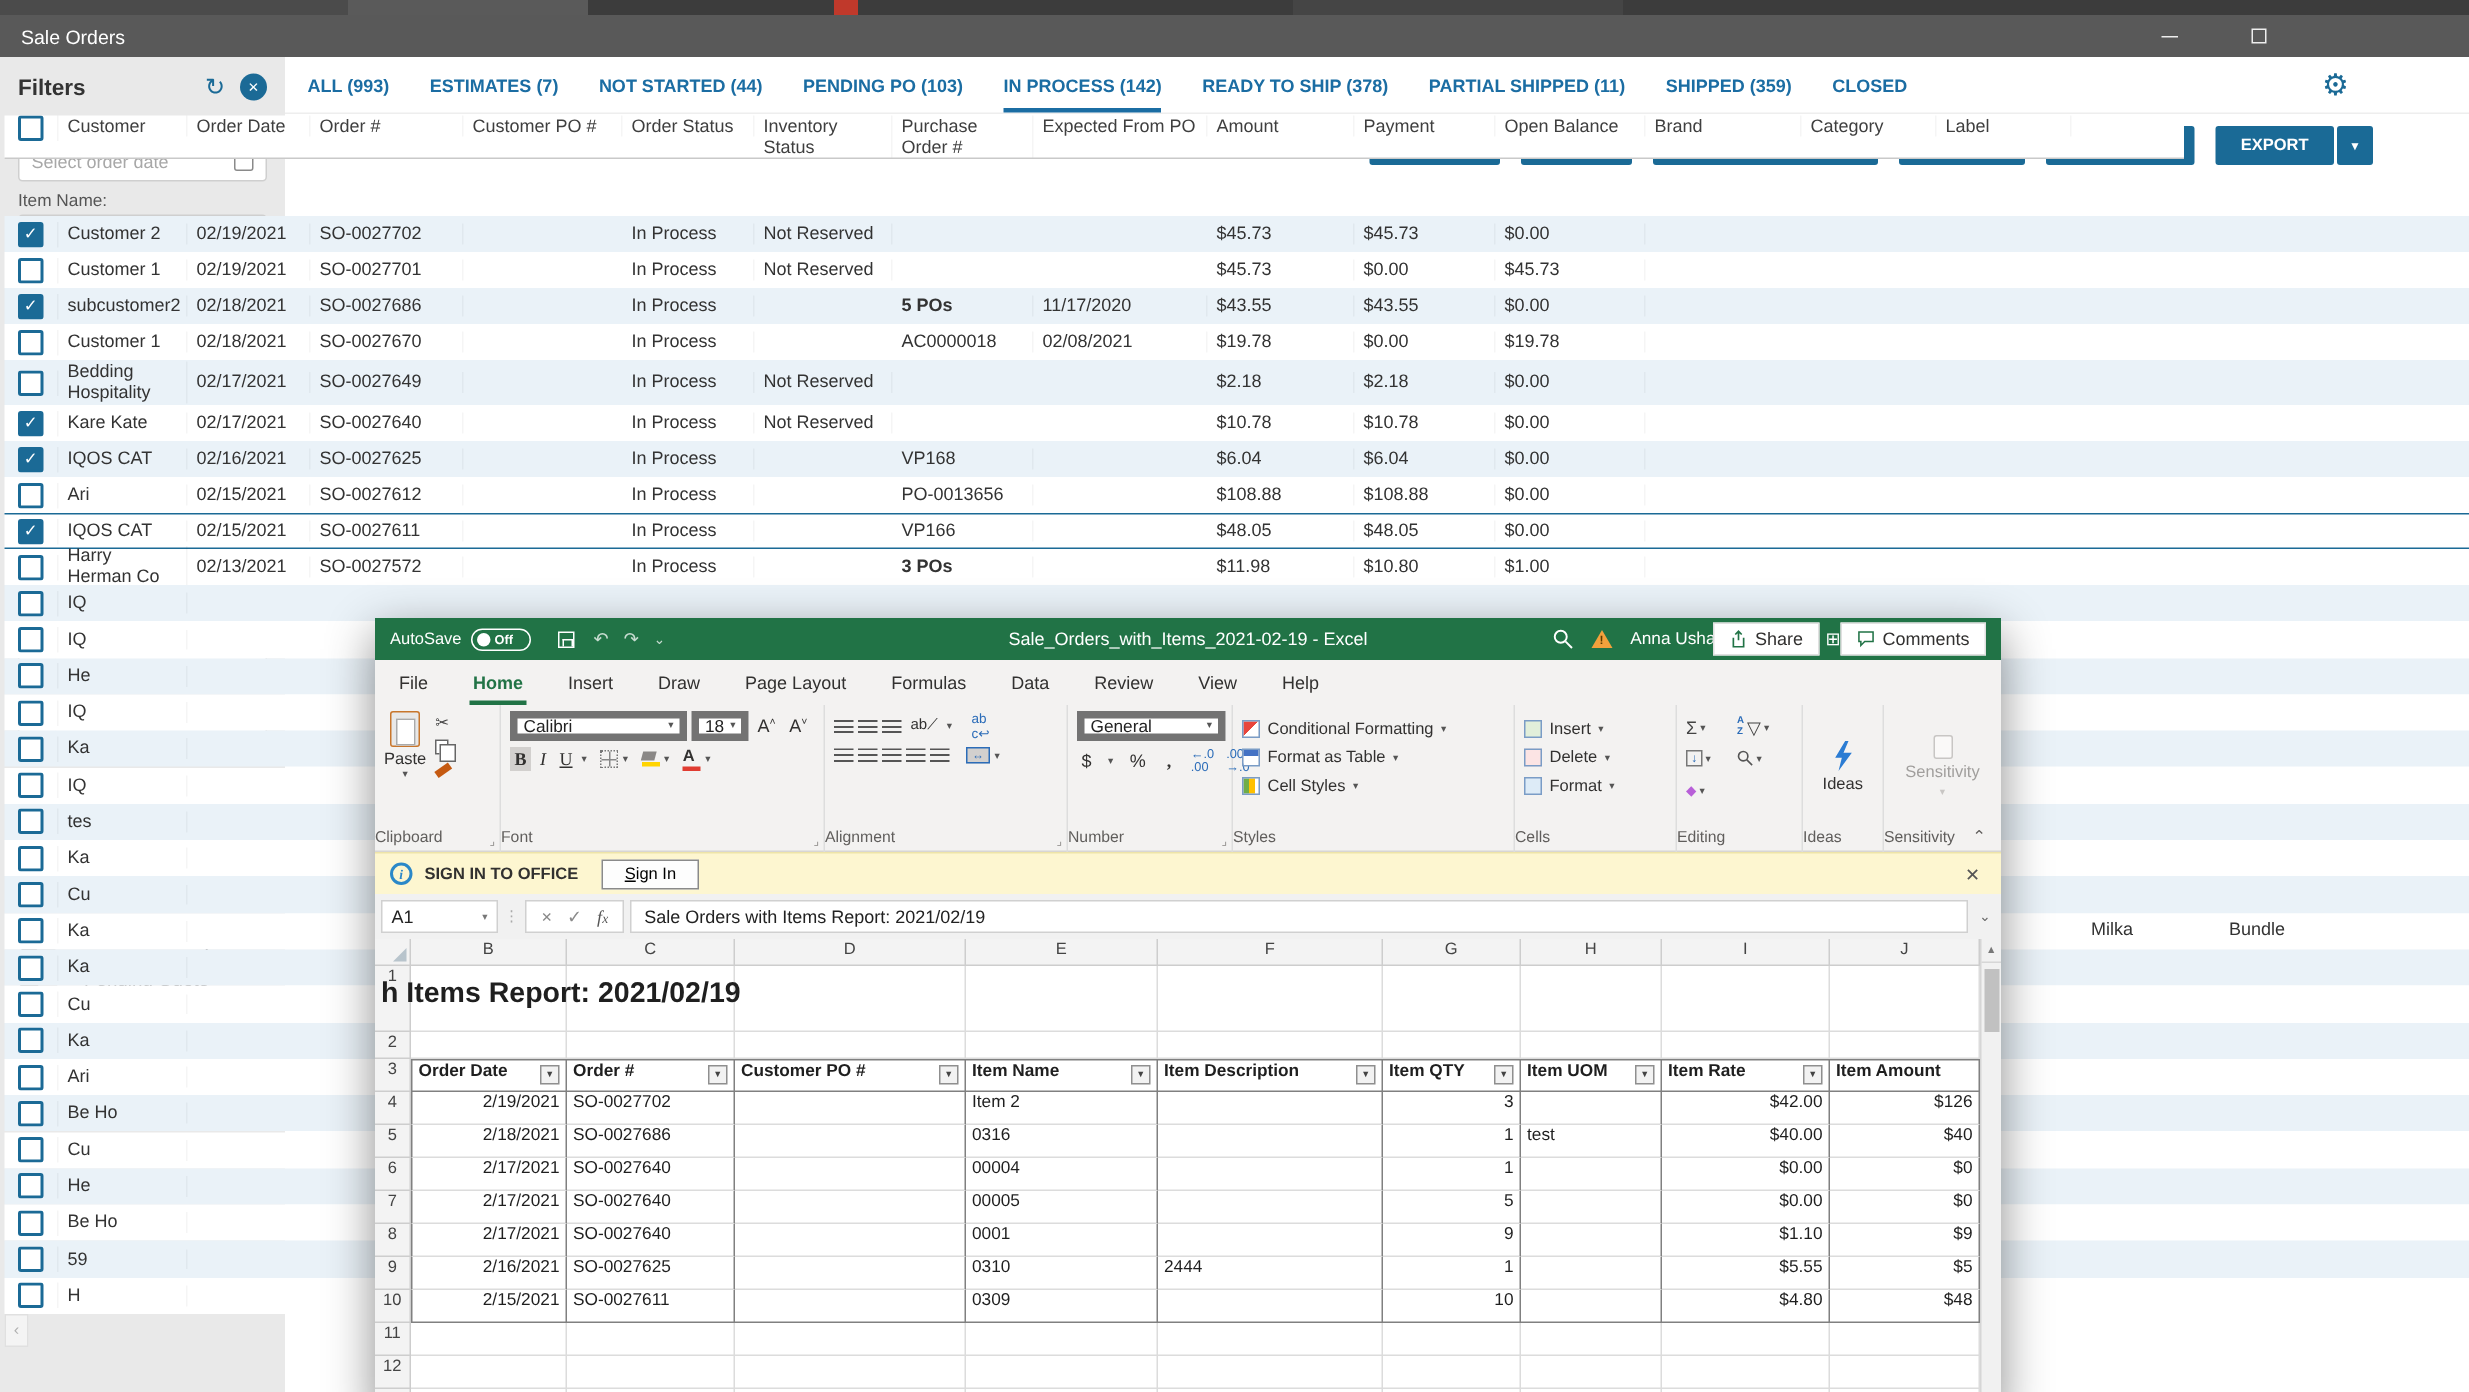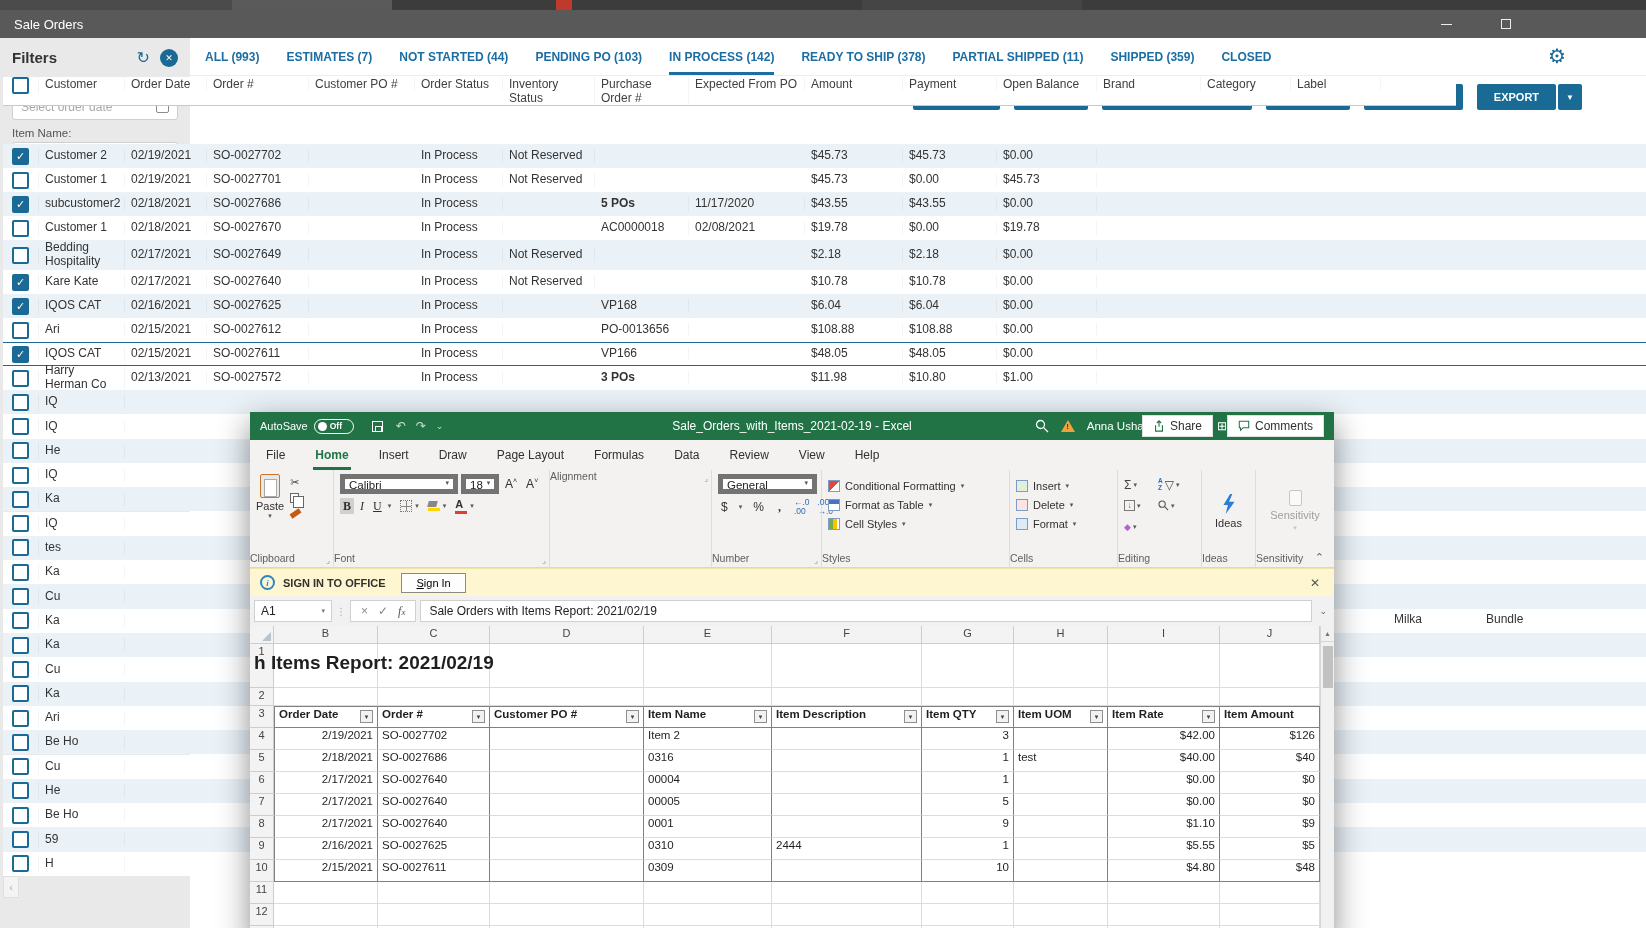--- a/index.html
+++ b/index.html
@@ -742,20 +742,39 @@
               </span>
               <span class="car2">▾</span>
             <span class="fcic" style="margin-left:6px">A<b></b></span>
               <span class="car2">▾</span>
           </div>
         </div>
         <div class="rlabel"><span>Font</span><span class="ln">⌟</span></div>
       </div>
 
       <div class="rgroup" style="width:162px">
+        <div class="rbody" style="flex-direction:column">
+          <div class="frow">
+            <span class="ibars"></span>
+            <span class="ibars chip"></span>
+            <span class="ibars"></span>
+            <span class="fbtn" style="font-size:10px">ab⟋</span>
+              <span class="car2">▾</span>
+            <span class="wrapic" style="margin-left:10px">ab<br>c↩</span>
+          </div>
+          <div class="frow">
+            <span class="ibars"></span>
+            <span class="ibars"></span>
+            <span class="ibars"></span>
+            <span class="ibars"></span>
+            <span class="ibars"></span>
+            <span class="mergeic chip" style="margin-left:8px">↔</span>
+              <span class="car2">▾</span>
+          </div>
+        </div>
         <div class="rlabel"><span>Alignment</span><span class="ln">⌟</span></div>
       </div>
 
       <div class="rgroup" style="width:110px">
         <div class="rbody" style="flex-direction:column">
           <div class="frow">
               <span class="combo" style="width:104px">
                 <span>General</span>
                 <span class="car">▾</span>
               </span>

